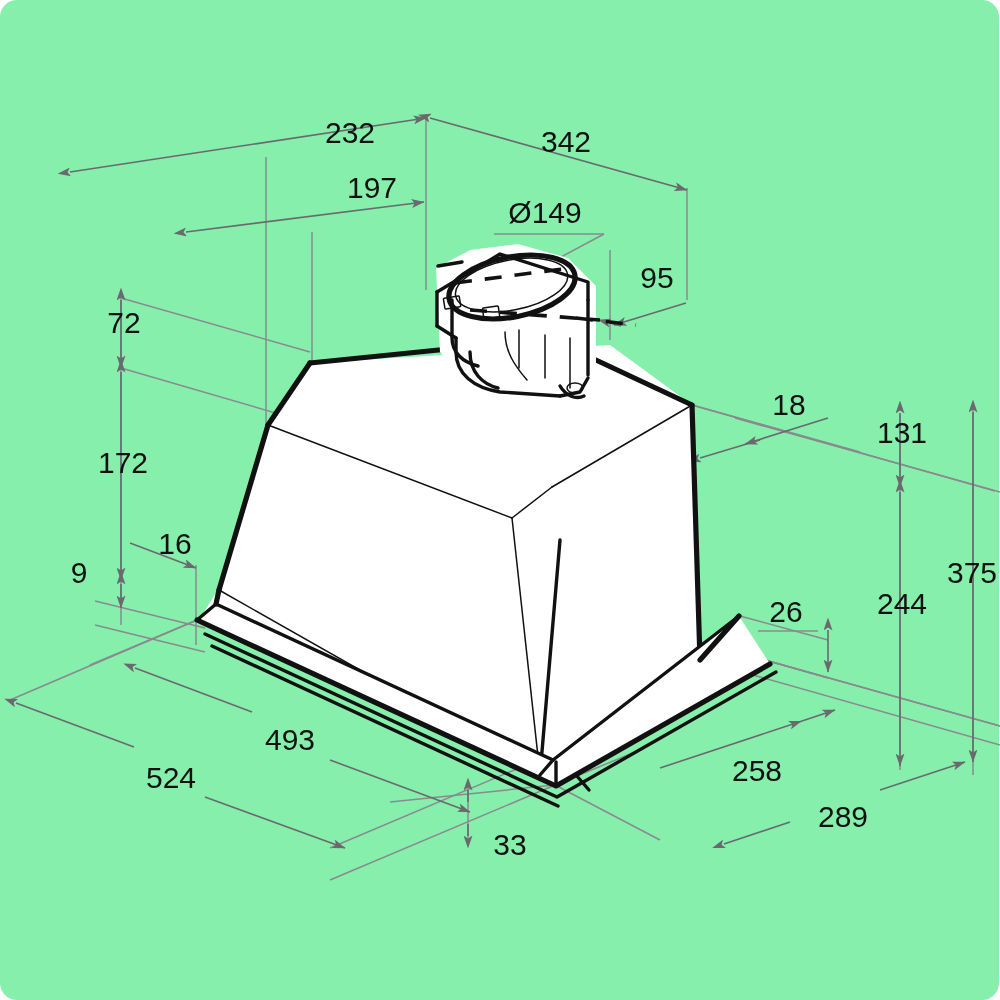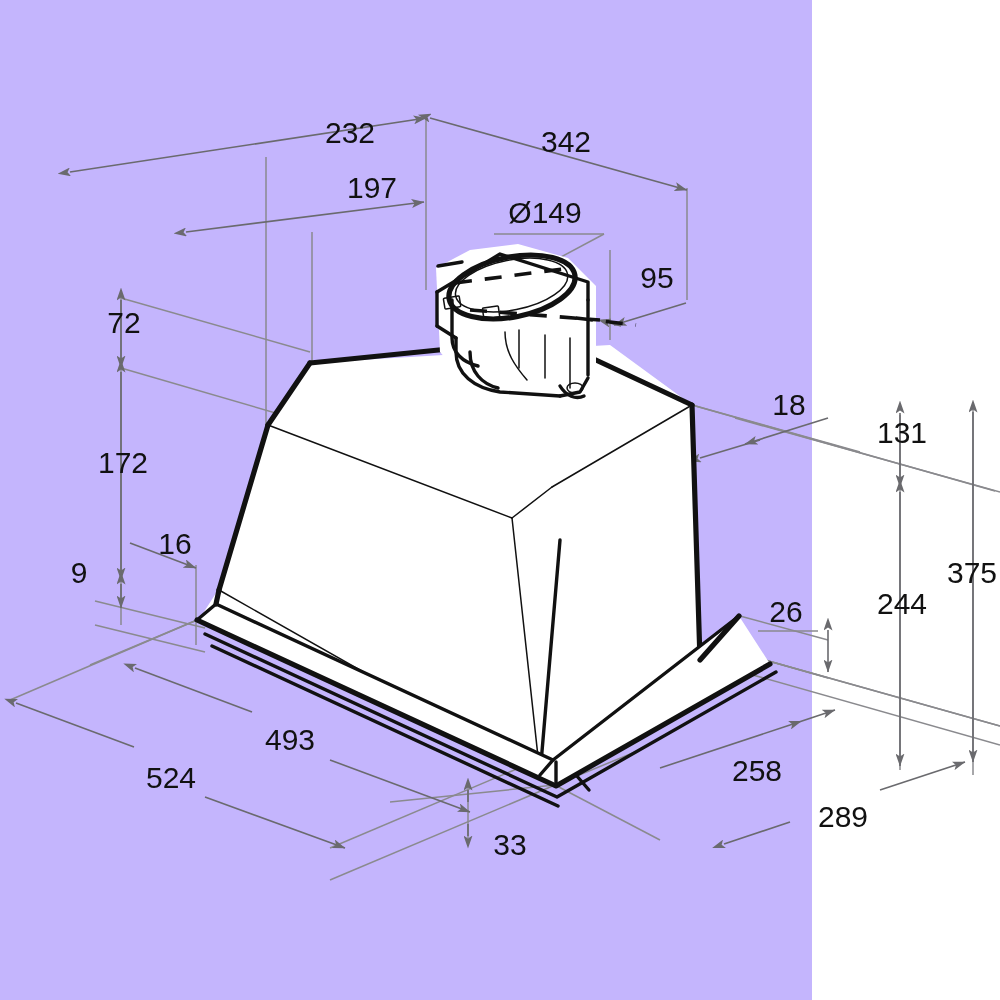--- a/index.html
+++ b/index.html
@@ -8,23 +8,24 @@
     background: #ffffff;
   }
   body {
     width: 1000px;
     height: 1000px;
     font-family: "Liberation Sans", sans-serif;
     overflow: hidden;
   }
   #drawing-root {
     position: relative;
-    width: 812px;
+    width: 999px;
     height: 1000px;
-    background: #c4b5fd;
+    background: #86efac;
+    border-radius: 17px;
   }
   svg.sheet {
     display: block;
     width: 1000px;
     height: 1000px;
   }
   .dim-line {
     stroke: #6a6a6e;
     stroke-width: 1.6;
     fill: none;

